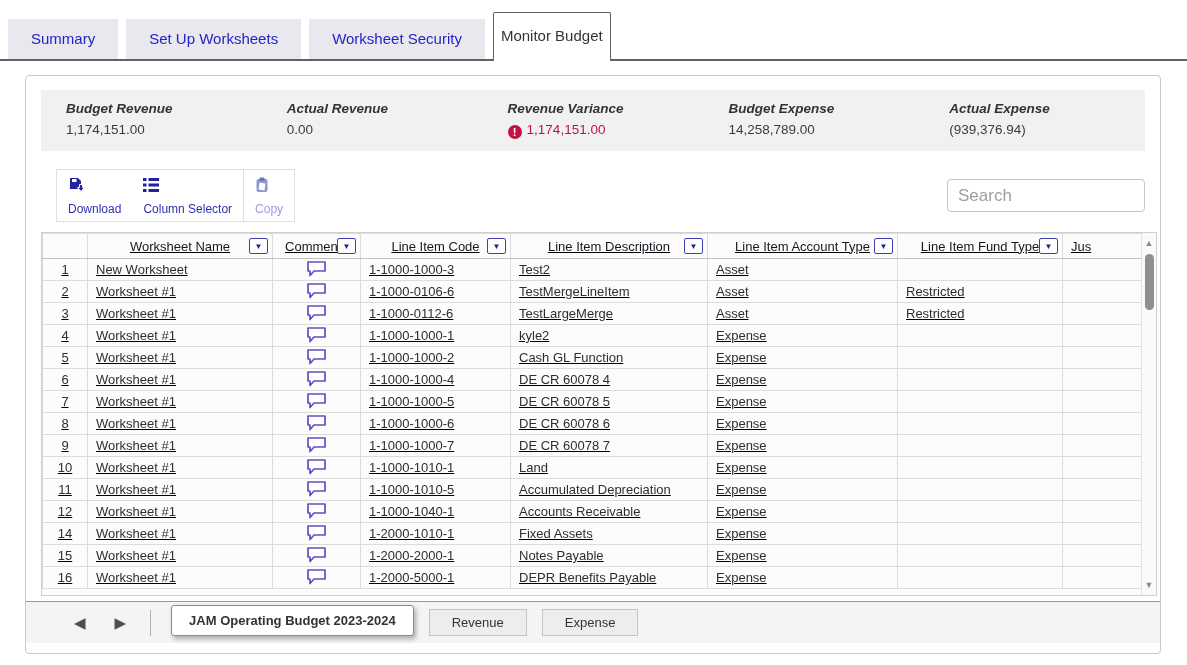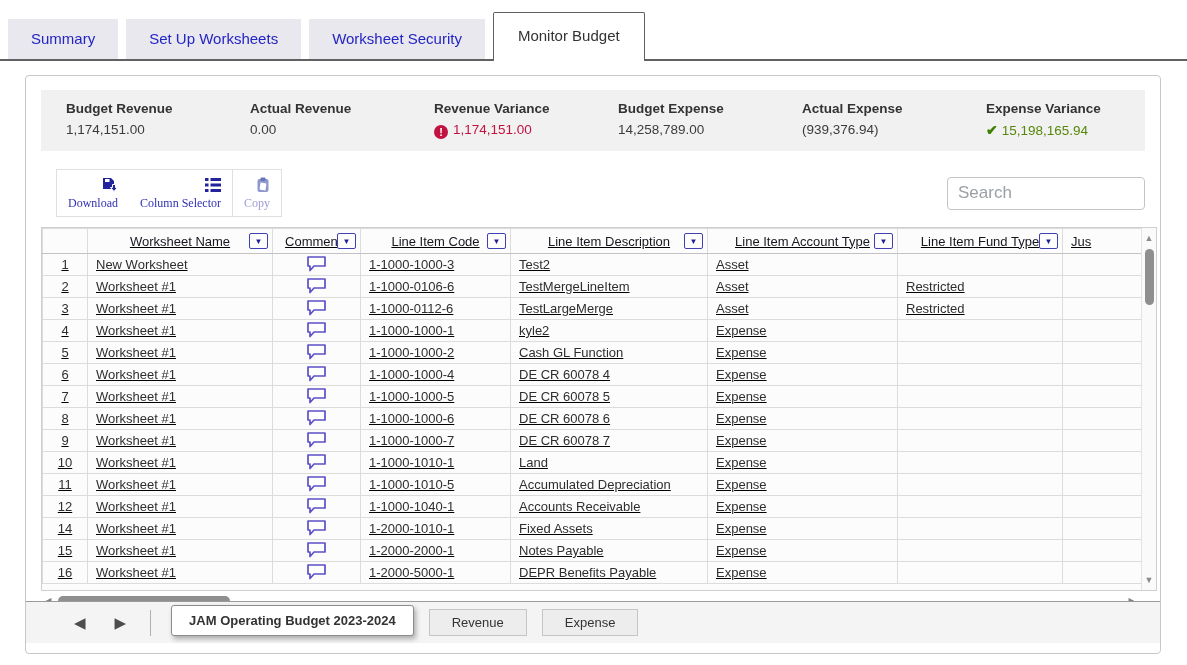--- a/index.html
+++ b/index.html
@@ -7,44 +7,44 @@
   .page { position:relative; width:1187px; height:665px; background:#fff;
           font-family:"Liberation Sans", sans-serif; overflow:hidden; }
 
   
   .tabstrip { position:absolute; top:12px; left:0; width:100%; height:49px;
               display:flex; align-items:flex-end; border-bottom:2px solid #616161; padding-left:8px; }
   .tab { background:#e8e8ee; color:#2424c4; font-size:15px; height:40px; line-height:40px;
          padding:0 23px; margin-right:8px; cursor:pointer; white-space:nowrap; }
   .tab.active { background:#fff; color:#333; border:1px solid #616161; border-bottom:none;
                 height:49px; line-height:46px; margin-bottom:-2px; border-radius:2px 2px 0 0;
-                position:relative; z-index:2; padding:0 24px; }
+                position:relative; z-index:2; padding:0 7px; }
 
   
   .panel { position:absolute; top:75px; left:25px; width:1136px; height:579px;
            border:1px solid #c8c8c8; border-radius:4px; background:#fff; overflow:hidden; }
 
   
   .stats { margin:14px 15px 0 15px; background:#f1f1f1; display:flex; padding:11px 0 12px 0; }
   .stat { flex:1; padding-left:25px; }
-  .stat-label { font-weight:bold; font-size:13.5px; color:#333; margin-bottom:6px; white-space:nowrap; }
+  .stat-label { font-weight:bold; font-size:13.5px; color:#333; margin-bottom:6px; white-space:nowrap;font-style:italic; }
   .stat-value { font-size:13.5px; color:#3c3c3c; white-space:nowrap; }
   .stat-value.negative { color:#c31142; }
   .stat-value.positive { color:#56870a; }
   .err-ico { display:inline-block; width:14px; height:14px; border-radius:50%; background:#c31142;
              color:#fff; font-weight:bold; font-size:11px; line-height:14px; text-align:center;
              margin-right:5px; vertical-align:-2px; }
   .chk-ico { color:#3e7f00; font-weight:bold; font-size:14px; margin-right:4px; }
 
   
   .toolbar-row { margin:18px 15px 0 30px; display:flex; justify-content:space-between; align-items:center; }
   .toolbar { display:flex; border:1px solid #e0e0e0; background:#fff; }
-  .tbtn { display:flex; flex-direction:column; align-items:flex-end; justify-content:center;
+  .tbtn { display:flex; flex-direction:column; align-items:flex-start; justify-content:center;
           padding:6px 11px 5px 11px; font-size:12px; color:#3030b4; background:none; border:none;
-          cursor:pointer; font-family:Liberation Serif, serif; }
+          cursor:pointer; font-family:Liberation Sans, sans-serif;gap:6px; }
   .tbtn .ticon { height:17px; margin-bottom:3px; display:flex; align-items:center; }
   .tbtn.disabled { color:#9c9cd9; border-left:1px solid #e0e0e0; }
   .search { width:198px; height:33px; border:1px solid #c4c4c4; border-radius:4px;
             padding:0 10px; font-size:17px; color:#000000; font-family:inherit; outline:none; }
   .search::placeholder { color:#9aa0a6; }
 
   
   .grid-area { margin:10px 5px 0 15px; width:1116px; }
   .grid { position:relative; height:364px; border:1px solid #cfcfcf; background:#fcfcfc;text-decoration:underline; }
   .grid-scroll { margin-right:15px; height:362px; overflow:hidden; }
@@ -116,24 +116,20 @@
         <div class="stat-label">Revenue Variance</div>
         <div class="stat-value negative"><span class="err-ico">!</span><span>1,174,151.00</span></div>
       </div>
       <div class="stat">
         <div class="stat-label">Budget Expense</div>
         <div class="stat-value">14,258,789.00</div>
       </div>
       <div class="stat">
         <div class="stat-label">Actual Expense</div>
         <div class="stat-value">(939,376.94)</div>
-      </div>
-      <div class="stat">
-        <div class="stat-label">Expense Variance</div>
-        <div class="stat-value positive"><span class="chk-ico">✔</span><span>15,198,165.94</span></div>
       </div>
     </div>
 
     <div class="toolbar-row">
       <div class="toolbar">
         <button class="tbtn">
           <span class="ticon">
             <svg width="17" height="17" viewBox="0 0 17 17">
                 <path d="M2 2h8l3 3v8H2z" fill="#23239b"></path>
                 <rect x="4" y="3" width="4.5" height="3" fill="#fff"></rect>

